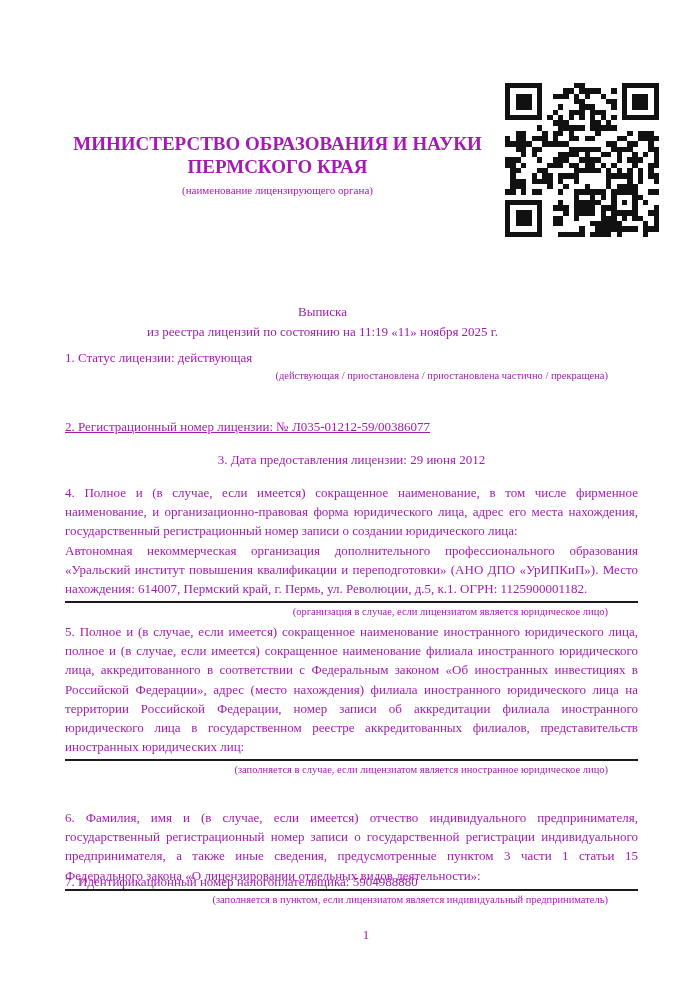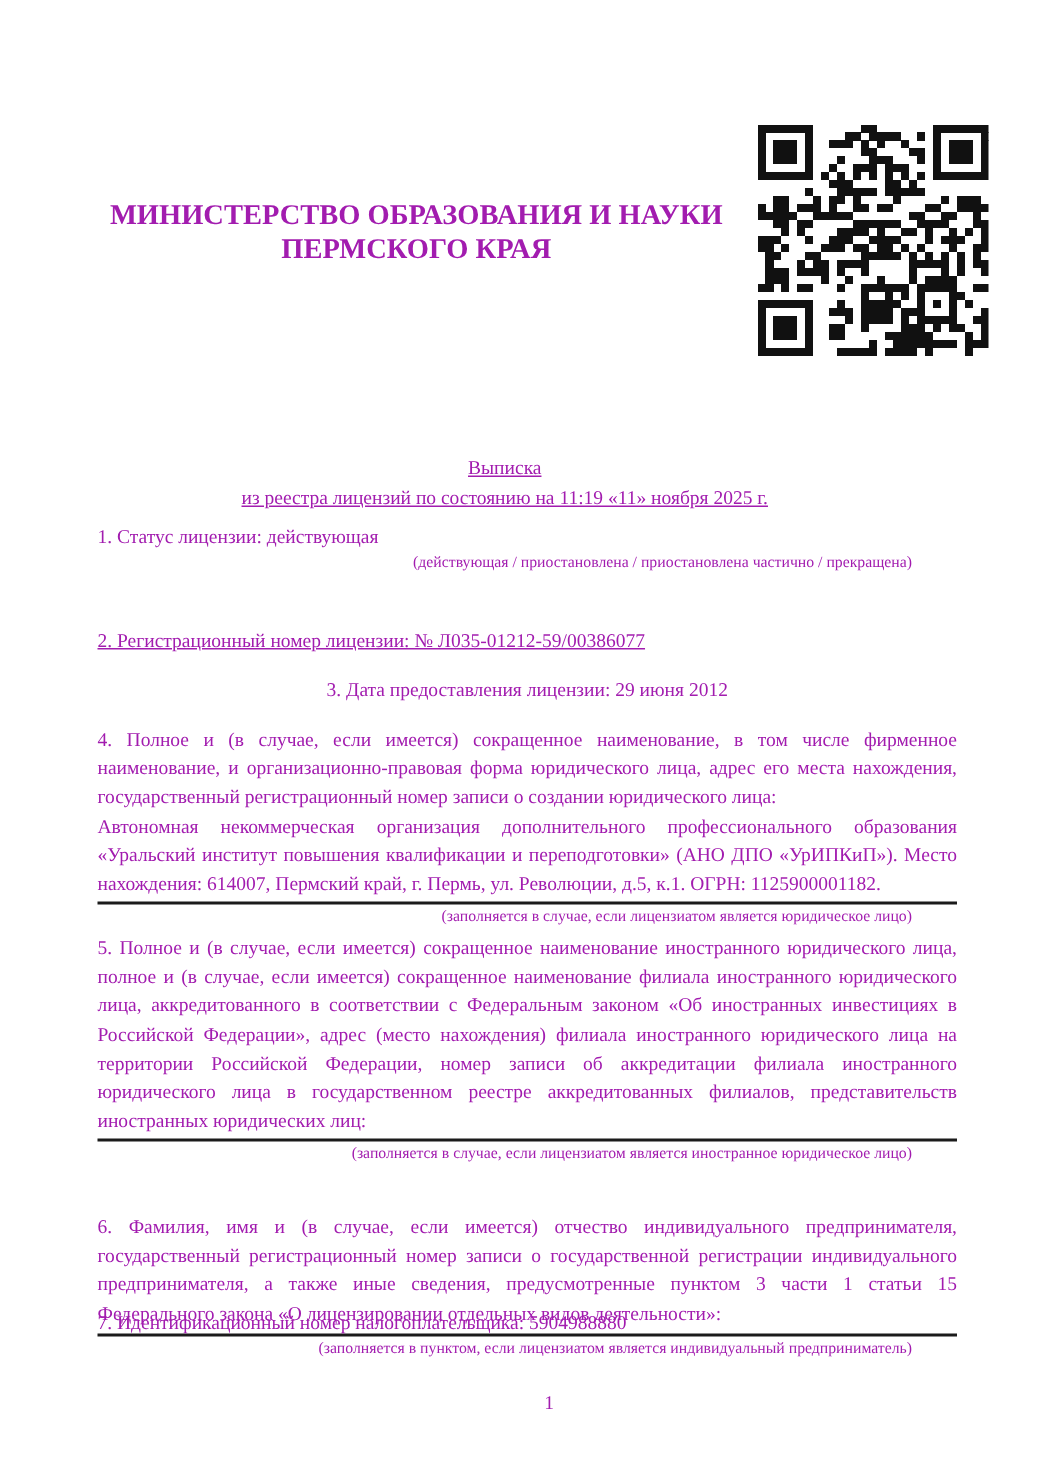--- a/index.html
+++ b/index.html
@@ -14,37 +14,38 @@
   }
   .abs{position:absolute;}
   
   .title-block{left:65px;top:132px;width:425px;text-align:center;}
   .title-line{font-weight:bold;font-size:19px;line-height:23px;}
   .title-caption{font-size:11px;line-height:13px;margin-top:6px;}
   
   .qr-box{left:505px;top:82px;width:154px;height:156px;}
   .qr-box svg{display:block;width:154px;height:156px;}
   
-  .intro{left:65px;top:302px;width:543px;text-align:center;font-size:13px;line-height:20px;text-decoration:underline;}
+  .intro{left:51px;top:302px;width:543px;text-align:center;font-size:13px;line-height:20px;}
   
   .item{left:65px;width:573px;font-size:13px;line-height:19.2px;}
   .item p{margin:0;}
   .just{text-align:justify;}
   .small-caption{font-size:10.5px;line-height:12.5px;text-align:right;width:543px;margin-top:3px;}
   .rule{border-top:2px solid #1b1b1b;width:573px;height:0;margin-top:3px;}
   .pgnum{left:65px;top:927px;width:602px;text-align:center;font-size:13px;}
 </style>
 </head>
 <body>
 
 <div class="page">
 
   <div class="abs title-block">
     <div class="title-line">МИНИСТЕРСТВО ОБРАЗОВАНИЯ И НАУКИ</div>
     <div class="title-line">ПЕРМСКОГО КРАЯ</div>
+    <div class="title-caption">(наименование лицензирующего органа)</div>
   </div>
 
   <div class="abs qr-box">
     <svg id="qr-svg" viewBox="0 0 154 154" shape-rendering="crispEdges" fill="#111111" aria-hidden="true">
         <rect x="0.00" y="0.00" width="5.37" height="5.37"></rect>
         <rect x="5.31" y="0.00" width="5.37" height="5.37"></rect>
         <rect x="10.62" y="0.00" width="5.37" height="5.37"></rect>
         <rect x="15.93" y="0.00" width="5.37" height="5.37"></rect>
         <rect x="21.24" y="0.00" width="5.37" height="5.37"></rect>
         <rect x="26.55" y="0.00" width="5.37" height="5.37"></rect>
@@ -473,21 +474,21 @@
     <p>2. Регистрационный номер лицензии: № Л035-01212-59/00386077</p>
   </div>
 
   <div class="abs item" style="top:450px;text-align:center;">
     <p>3. Дата предоставления лицензии: 29 июня 2012</p>
   </div>
 
   <div class="abs item" style="top:483px;">
     <p class="just"><span>4. Полное и (в случае, если имеется) сокращенное наименование, в том числе фирменное наименование, и организационно-правовая форма юридического лица, адрес его места нахождения, государственный регистрационный номер записи о создании юридического лица:</span><br><span>Автономная некоммерческая организация дополнительного профессионального образования «Уральский институт повышения квалификации и переподготовки» (АНО ДПО «УрИПКиП»). Место нахождения: 614007, Пермский край, г. Пермь, ул. Революции, д.5, к.1. ОГРН: 1125900001182.</span></p>
     <div class="rule"></div>
-    <div class="small-caption">(заполняется в случае, если лицензиатом является юридическое лицо)</div>
+    <div class="small-caption">(организация в случае, если лицензиатом является юридическое лицо)</div>
   </div>
 
   <div class="abs item" style="top:622px;">
     <p class="just">5. Полное и (в случае, если имеется) сокращенное наименование иностранного юридического лица, полное и (в случае, если имеется) сокращенное наименование филиала иностранного юридического лица, аккредитованного в соответствии с Федеральным законом «Об иностранных инвестициях в Российской Федерации», адрес (место нахождения) филиала иностранного юридического лица на территории Российской Федерации, номер записи об аккредитации филиала иностранного юридического лица в государственном реестре аккредитованных филиалов, представительств иностранных юридических лиц:</p>
     <div class="rule"></div>
     <div class="small-caption">(заполняется в случае, если лицензиатом является иностранное юридическое лицо)</div>
   </div>
 
   <div class="abs item" style="top:776px;margin-top:32px;">
     <p class="just">6. Фамилия, имя и (в случае, если имеется) отчество индивидуального предпринимателя, государственный регистрационный номер записи о государственной регистрации индивидуального предпринимателя, а также иные сведения, предусмотренные пунктом 3 части 1 статьи 15 Федерального закона «О лицензировании отдельных видов деятельности»:</p>

